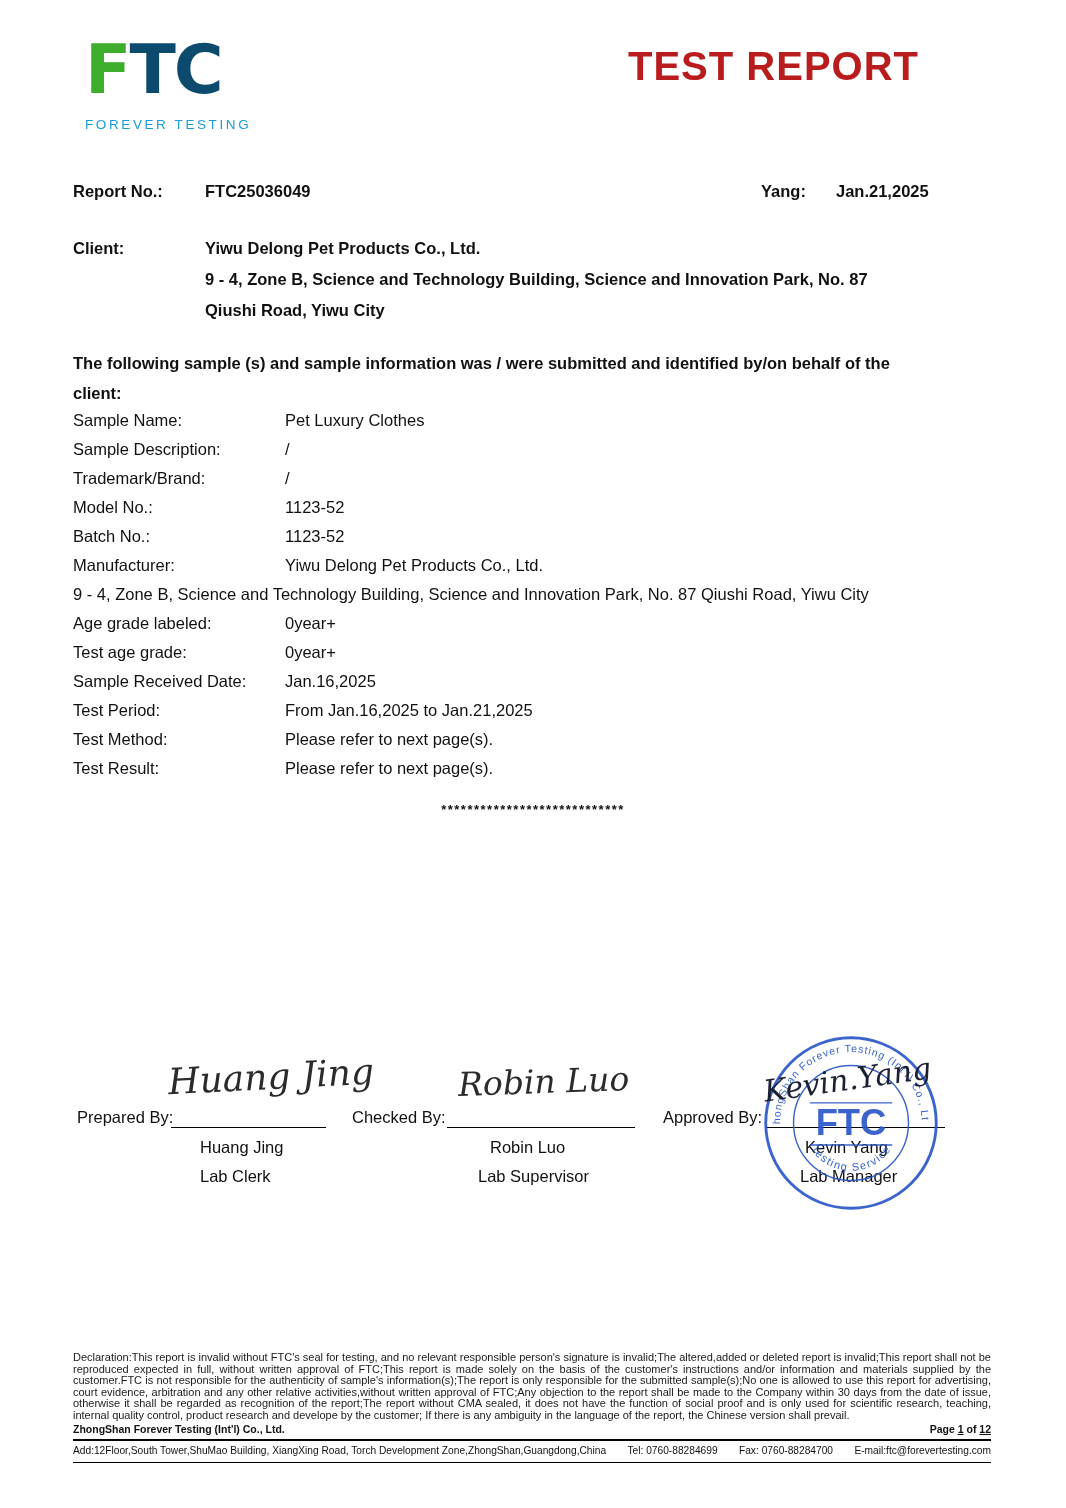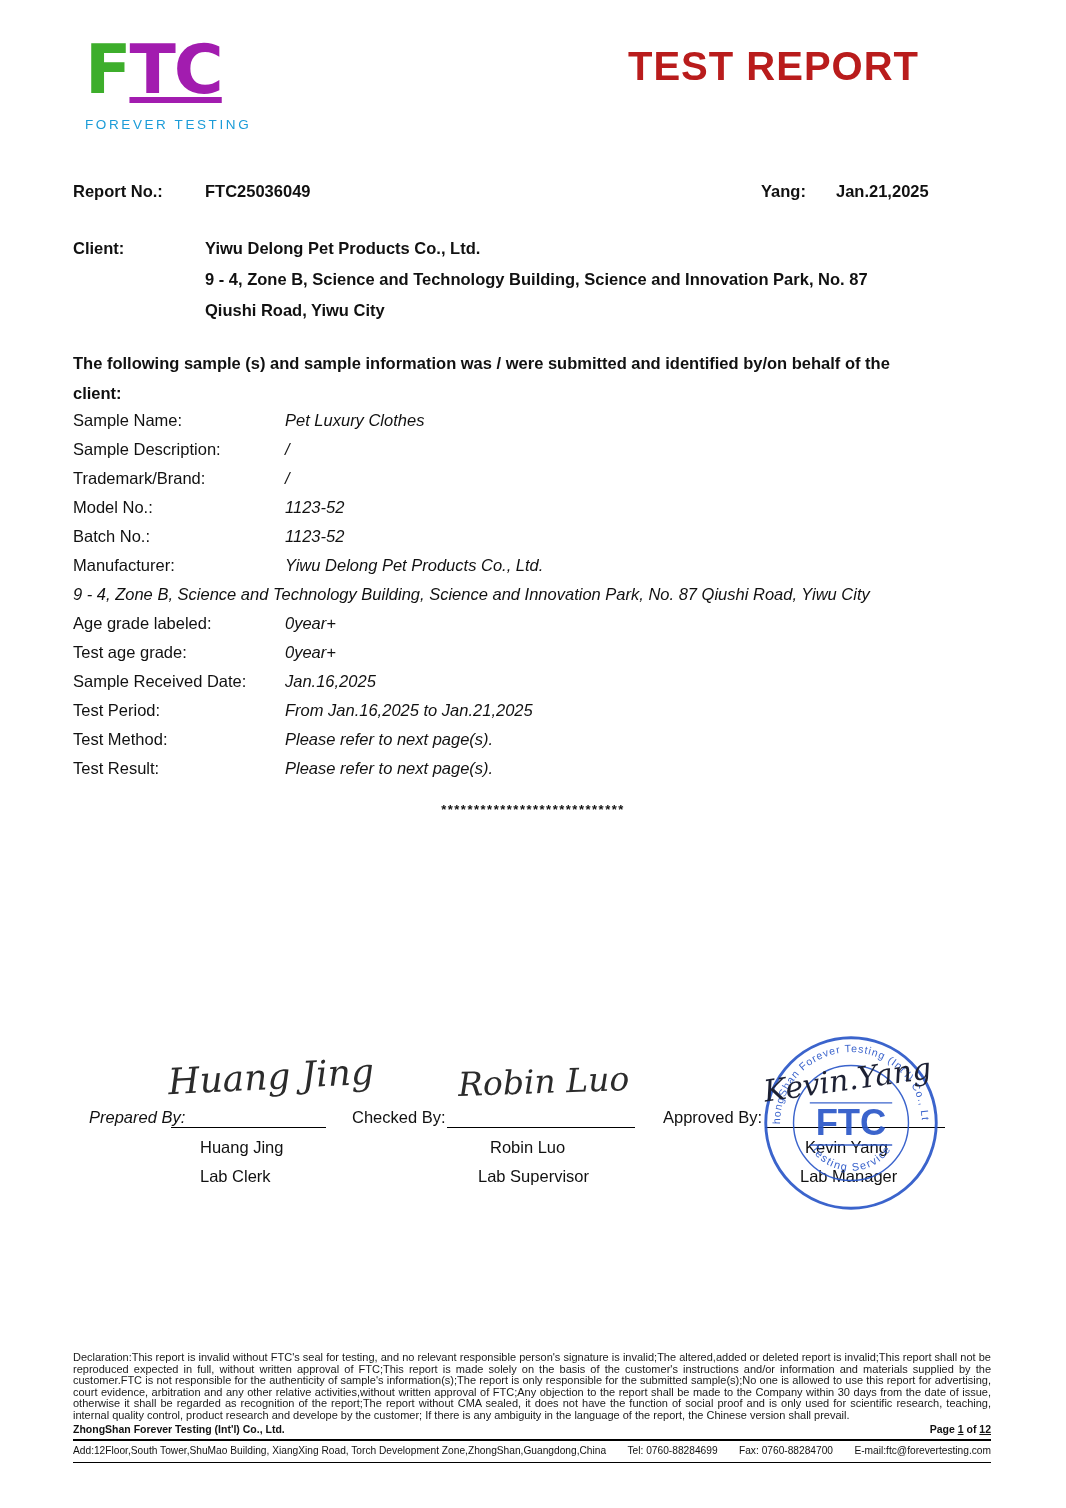--- a/index.html
+++ b/index.html
@@ -11,47 +11,47 @@
     margin:0 auto;
     background:#ffffff;
     font-family:"Liberation Sans", sans-serif;
     color:#111;
     overflow:hidden;
   }
   
   .logo { position:absolute; left:85px; top:34px; }
   .logo-letters { font-size:68px; font-weight:bold; line-height:1.05; letter-spacing:-2px; font-family:"DejaVu Sans", sans-serif; }
   .logo-f  { color:#3dae2b; }
-  .logo-tc { color:#a21caf;text-decoration:underline; }
+  .logo-tc { color:#0c4a6e; }
   .logo-tagline { margin-top:12px; color:#1b9cd8; font-size:13.5px; letter-spacing:2.6px; white-space:nowrap; }
   
   .report-title { position:absolute; left:628px; top:44px; font-size:40px; font-weight:bold; letter-spacing:1px; color:#b91c1c; }
   
   .row-report { position:absolute; left:73px; top:182px; width:920px; height:22px; font-size:16.5px; font-weight:bold; }
   .row-report .lbl   { position:absolute; left:0; }
   .row-report .val   { position:absolute; left:132px; }
   .row-report .dlbl  { position:absolute; left:688px; }
   .row-report .dval  { position:absolute; left:763px; }
   
   .client { position:absolute; left:73px; top:233px; width:920px; font-size:16.5px; font-weight:bold; line-height:31px; }
   .client .lbl { position:absolute; left:0; top:0; }
   .client .content { margin-left:132px; width:790px; }
   
   .intro { position:absolute; left:73px; top:348px; width:852px; font-size:16.5px; font-weight:bold; line-height:30px; }
   
   .fields { position:absolute; left:73px; top:406px; width:910px; font-size:16.5px; }
   .field-row { display:flex; line-height:29px; }
   .field-label { width:212px; flex-shrink:0; }
-  .field-value { flex:1;font-style:italic; }
+  .field-value { flex:1; }
   
   .separator { position:absolute; left:0; top:802px; width:100%; text-align:center; font-size:13px; letter-spacing:1.5px; font-weight:bold; }
   
   .signatures { position:absolute; left:73px; top:1108px; width:930px; height:110px; font-size:16.5px; }
   .signatures .sig-label { position:absolute; top:0; }
-  .sig-label.l1 { left:16px;font-style:italic; }
+  .sig-label.l1 { left:4px; }
   .sig-label.l2 { left:279px; }
   .sig-label.l3 { left:590px; }
   .sig-line { position:absolute; top:0; height:20px; border-bottom:1.5px solid #000; }
   .sig-line.s1 { left:98px;  width:155px; }
   .sig-line.s2 { left:374px; width:188px; }
   .sig-line.s3 { left:692px; width:180px; }
   .handwriting {
     position:absolute; z-index:3; white-space:nowrap;
     font-family:"DejaVu Serif", serif; font-style:italic; color:#2b2b2b;
   }

